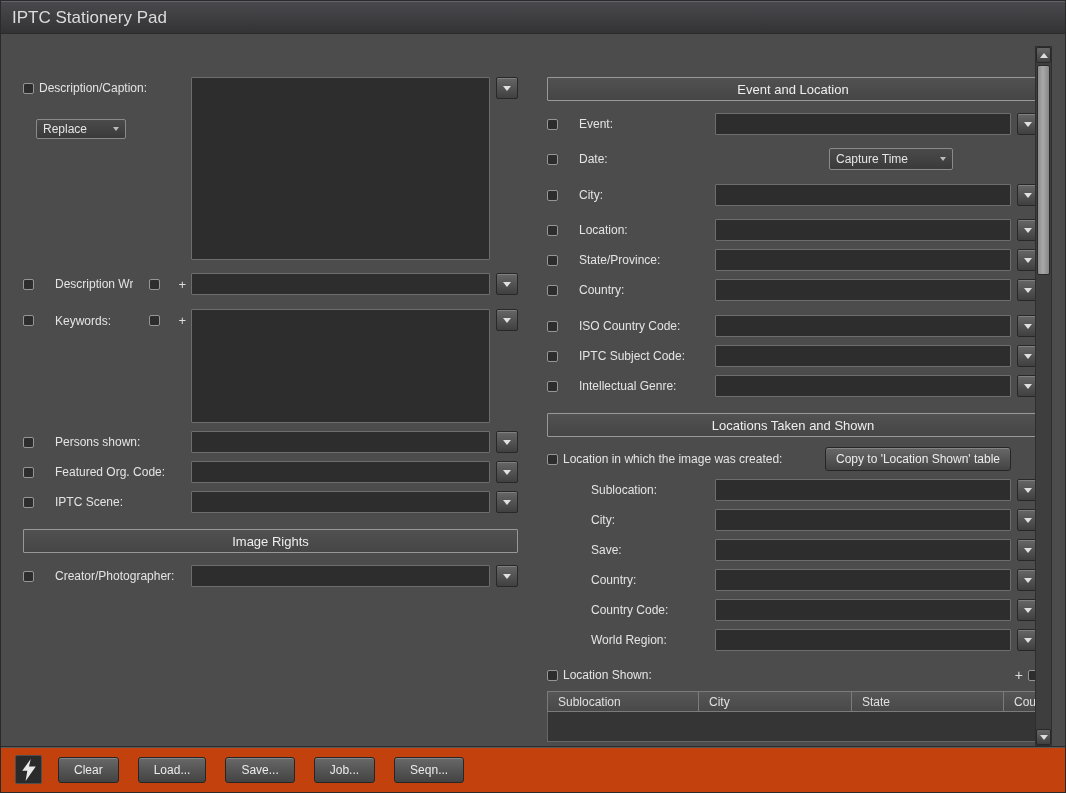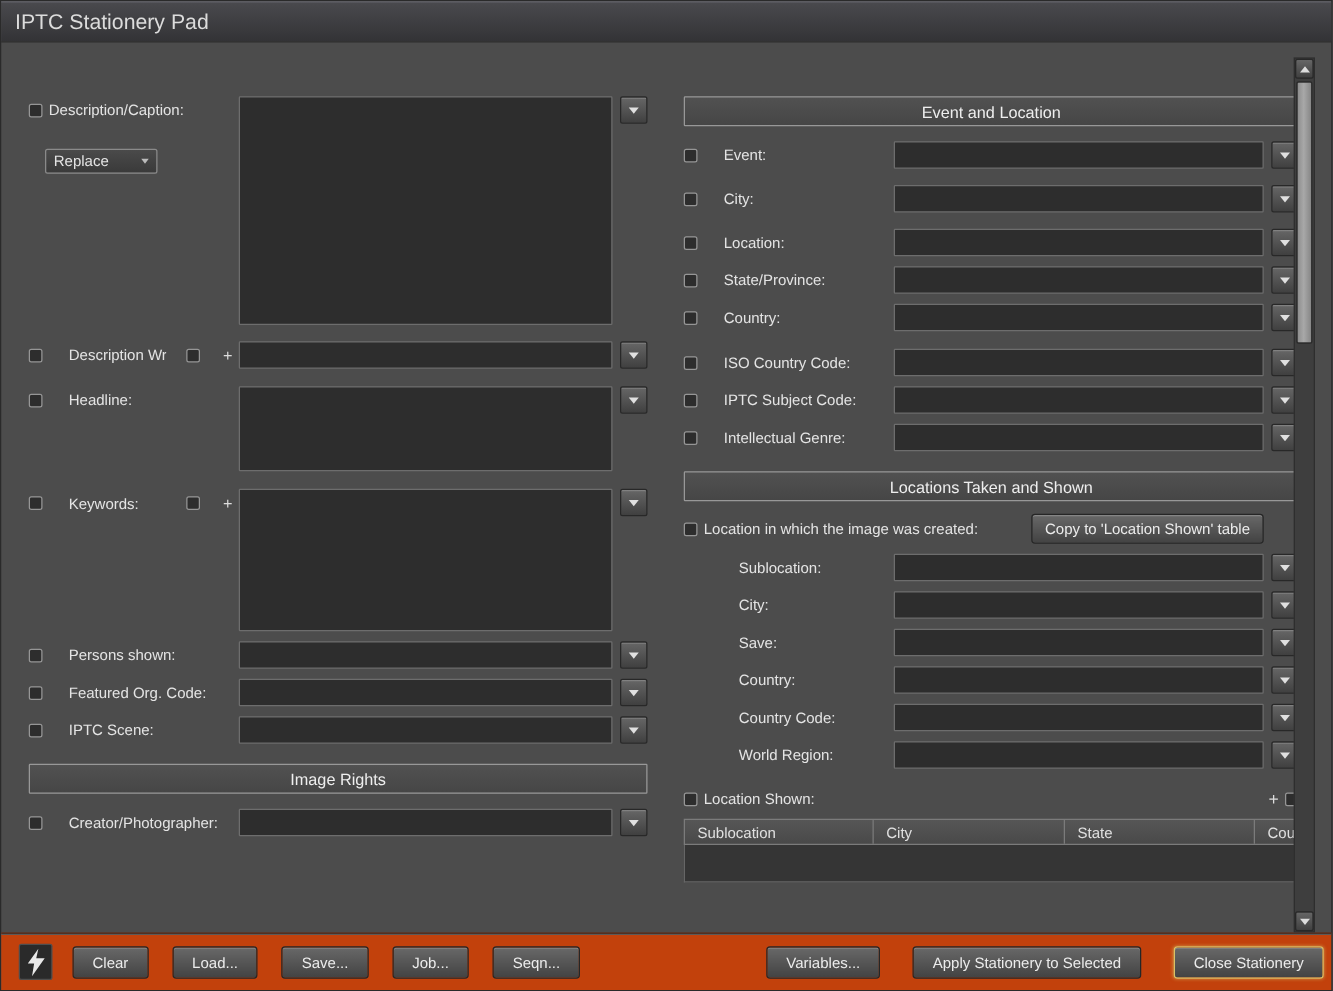--- a/index.html
+++ b/index.html
@@ -200,30 +200,20 @@
           <span class="lbl">Description Writers:</span>
           <span class="cb"></span>
           <span class="plus">+</span>
         </div>
         <input type="text" class="field" style="">
         <button class="ddbtn">
             <span class="dd-arrow"></span>
           </button>
       </div>
 
-      <div class="row top mb14">
-        <div class="labelcol">
-          <span class="cb"></span>
-          <span class="lbl">Headline:</span>
-        </div>
-        <textarea class="area h68" style=""></textarea>
-        <button class="ddbtn">
-            <span class="dd-arrow"></span>
-          </button>
-      </div>
 
       <div class="row top">
         <div class="labelcol">
           <span class="cb"></span>
           <span class="lbl">Keywords:</span>
           <span class="cb"></span>
           <span class="plus">+</span>
         </div>
         <textarea class="area h114" style=""></textarea>
         <button class="ddbtn">
@@ -292,20 +282,30 @@
         <div class="labelcol">
           <span class="cb"></span>
           <span class="lbl">Event:</span>
         </div>
         <input type="text" class="field" style="">
         <button class="ddbtn">
             <span class="dd-arrow"></span>
           </button>
       </div>
 
+      <div class="row mb14">
+        <div class="labelcol">
+          <span class="cb"></span>
+          <span class="lbl">Date:</span>
+        </div>
+        <div class="combo combo-capture">
+          <span>Capture Time</span>
+          <span class="combo-arrow"></span>
+        </div>
+      </div>
 
       <div class="row mb13">
         <div class="labelcol">
           <span class="cb"></span>
           <span class="lbl">City:</span>
         </div>
         <input type="text" class="field" style="">
         <button class="ddbtn">
             <span class="dd-arrow"></span>
           </button>
@@ -484,20 +484,15 @@
         <polygon points="10,0 0,14 6,14 4,26 16,9 8,9" fill="#e9e9e9"></polygon>
       </svg>
     </button>
     <div class="fgroup-left">
       <button class="fbtn">Clear</button>
       <button class="fbtn">Load...</button>
       <button class="fbtn">Save...</button>
       <button class="fbtn">Job...</button>
       <button class="fbtn">Seqn...</button>
     </div>
-    <div class="fgroup-right">
-      <button class="fbtn">Variables...</button>
-      <button class="fbtn">Apply Stationery to Selected</button>
-      <button class="fbtn close">Close Stationery</button>
-    </div>
   </div>
 
 </div>
 
 </body></html>

